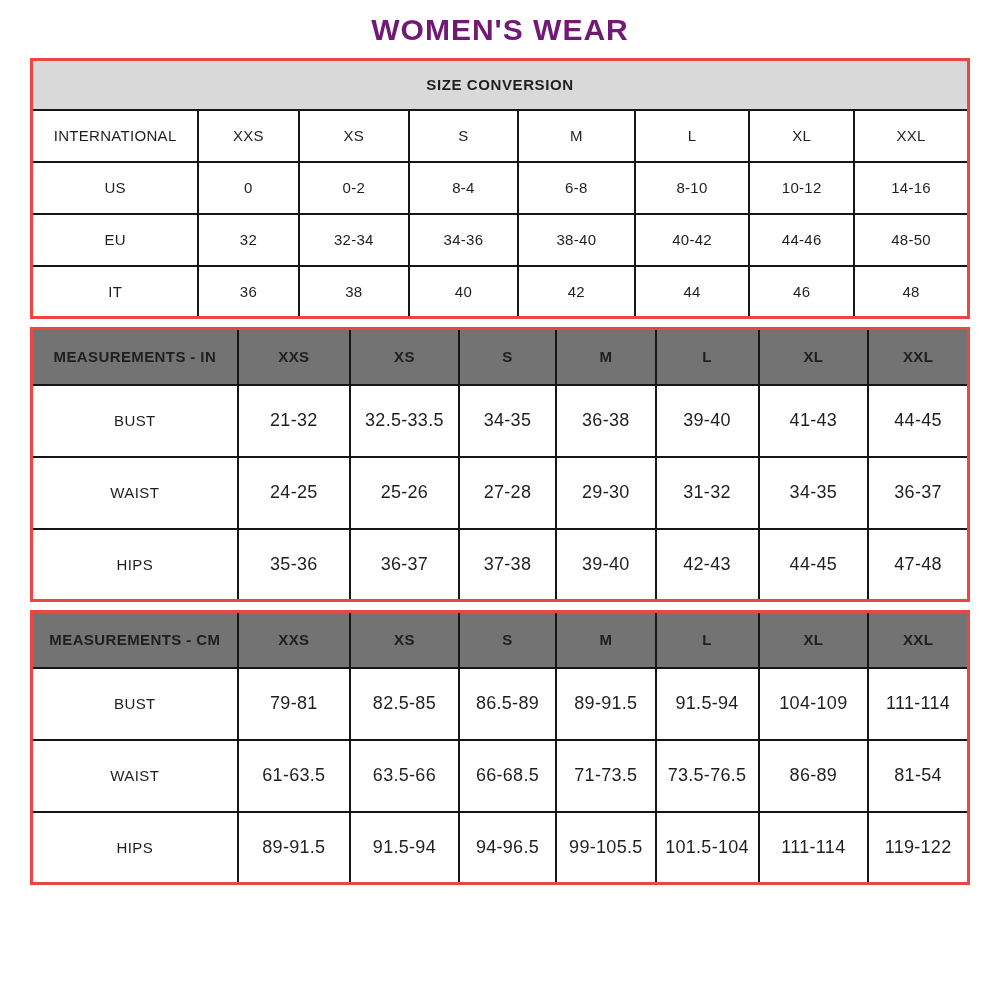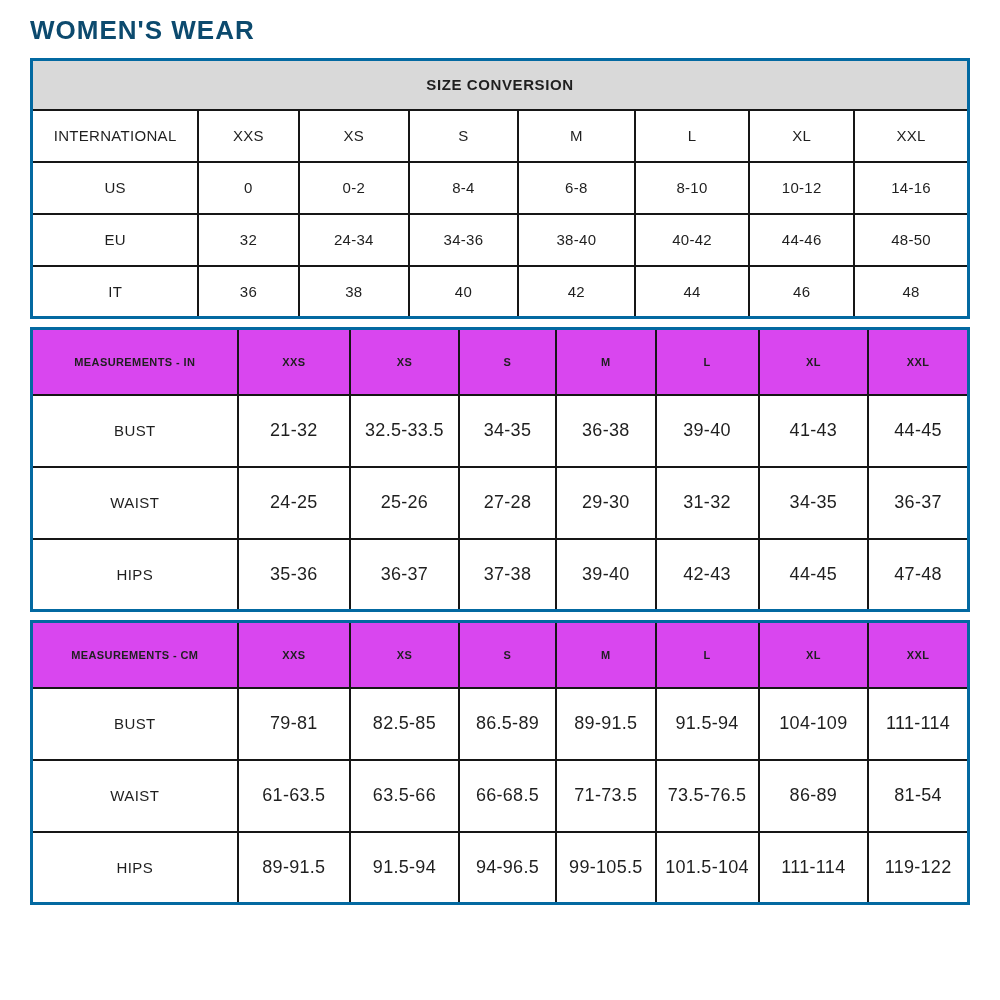--- a/index.html
+++ b/index.html
@@ -6,59 +6,59 @@
   html, body { background: #ffffff; }
   body {
     width: 1000px;
     height: 1000px;
     font-family: "Liberation Sans", sans-serif;
     color: #1f1f1f;
     padding: 6px 30px 0 30px;
     overflow: hidden;
   }
   .page-title {
-    text-align: left;
-    font-size: 26px;
+    text-align: center;
+    font-size: 30px;
     font-weight: bold;
     letter-spacing: 1px;
-    color: #0c4a6e;
+    color: #701a75;
     height: 52px;
     line-height: 48px;
   }
   table.size-table {
     width: 100%;
     border-collapse: collapse;
     table-layout: fixed;
     margin-bottom: 8px;
-    border: 3px solid #0369a1;
+    border: 3px solid #ef4444;
   }
   table.size-table th,
   table.size-table td {
     border: 2px solid #161616;
     text-align: center;
     vertical-align: middle;
     font-weight: normal;
     padding: 0 2px;
   }
   
   .t1 .merged-head {
     background: #d9d9d9;
     font-weight: bold;
     font-size: 15px;
     letter-spacing: 0.6px;
     height: 50px;
   }
   .t1 td, .t1 th { font-size: 15px; height: 52px; letter-spacing: 0.3px; }
   
   .tm thead th {
-    background: #d946ef;
+    background: #737373;
     font-weight: bold;
-    font-size: 11px;
+    font-size: 15px;
     letter-spacing: 0.4px;
-    height: 66px;
+    height: 56px;
   }
   .tm td { height: 72px; }
   .tm td.row-label { font-size: 15px; letter-spacing: 0.4px; }
   .tm td.value-cell { font-size: 18px; letter-spacing: 0.3px; }
 </style>
 </head>
 <body>
 
 <div class="page-title">WOMEN'S WEAR</div>
 
@@ -95,21 +95,21 @@
         <td class="value-cell">0-2</td>
         <td class="value-cell">8-4</td>
         <td class="value-cell">6-8</td>
         <td class="value-cell">8-10</td>
         <td class="value-cell">10-12</td>
         <td class="value-cell">14-16</td>
       </tr>
       <tr>
         <td class="row-label">EU</td>
         <td class="value-cell">32</td>
-        <td class="value-cell">24-34</td>
+        <td class="value-cell">32-34</td>
         <td class="value-cell">34-36</td>
         <td class="value-cell">38-40</td>
         <td class="value-cell">40-42</td>
         <td class="value-cell">44-46</td>
         <td class="value-cell">48-50</td>
       </tr>
       <tr>
         <td class="row-label">IT</td>
         <td class="value-cell">36</td>
         <td class="value-cell">38</td>

